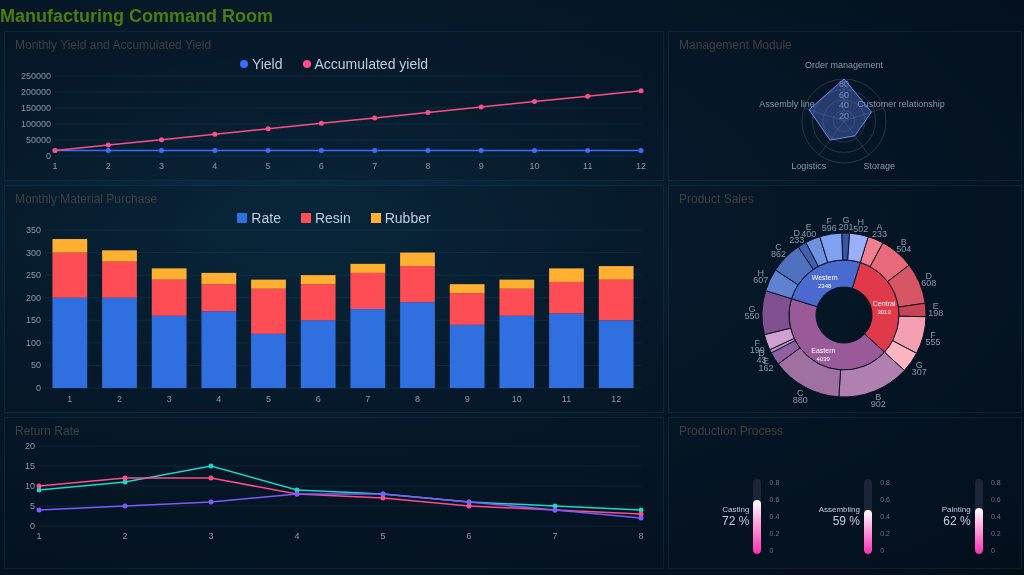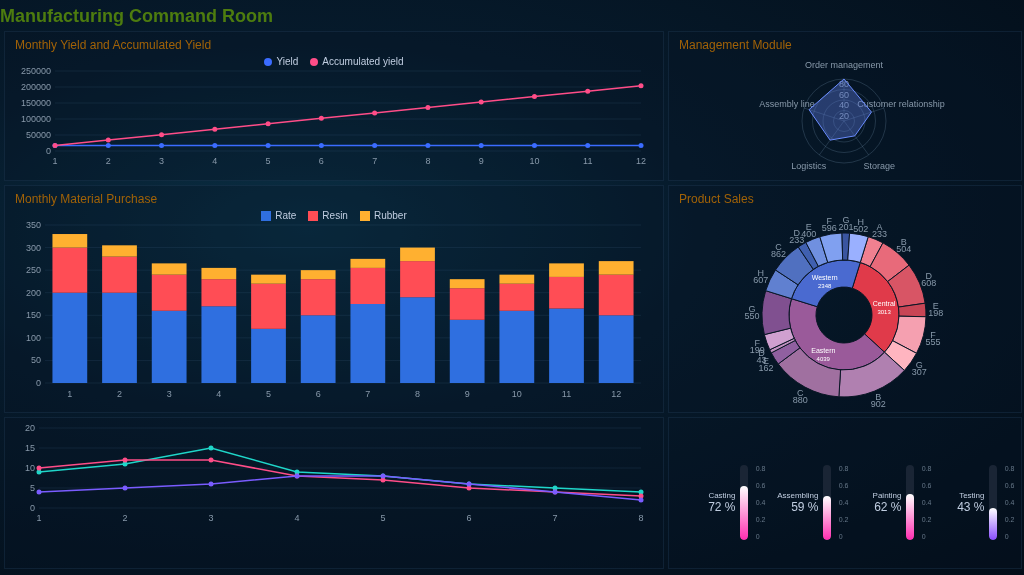--- a/index.html
+++ b/index.html
@@ -7,22 +7,22 @@
   width: 1024px; height: 575px;
   background: radial-gradient(ellipse at 30% 40%, #0a3045 0%, #061a2b 40%, #030d18 100%);
   font-family: Arial, sans-serif;
   color: #c0cde0;
   overflow: hidden;
   font-size: 11px;
 }
 .header { padding: 6px 0 4px; font-size: 18px; color: #4d7c0f; font-weight: 700; }
 .grid { display: grid; grid-template-columns: 660px 354px; grid-template-rows: 150px 228px 152px; gap: 4px; padding: 0 4px; }
 .panel { background: rgba(5,20,35,0.3); border: 1px solid rgba(40,70,100,0.3); padding: 6px 10px; position: relative; }
-.panel-title { font-size: 12px; color: #a16207; margin-bottom: 4px; }
-.legend { display: flex; justify-content: center; gap: 12px; font-size: 10px; }
+.panel-title { font-size: 12px; color: #404040; margin-bottom: 4px; }
+.legend { display: flex; justify-content: center; gap: 20px; font-size: 14px; }
 .legend-item { display: flex; align-items: center; gap: 4px; }
 .lgdot { width: 8px; height: 8px; border-radius: 50%; display: inline-block; }
 .lgsq { width: 10px; height: 10px; display: inline-block; }
 svg { display: block; }
 .axis-label { fill: #8899aa; font-size: 9px; }
 .grid-line { stroke: rgba(80,120,160,0.15); stroke-width: 1; }
 .gauge-row { display: flex; justify-content: space-around; align-items: flex-end; height: 110px; margin-top: 6px; }
 .gauge { display: flex; flex-direction: column; align-items: center; position: relative; }
 .gauge-bar { width: 8px; height: 75px; background: #1a2535; border-radius: 4px; position: relative; overflow: hidden; }
 .gauge-fill { position: absolute; bottom: 0; width: 100%; border-radius: 4px; }
@@ -279,20 +279,21 @@
         <path d="M162.9982990842211,23.02443538807573 A82,82 0 0 1 170.5996874185029,23.191421593973033 L168.75588790265437,50.12839253254289 A55,55 0 0 0 163.65739572722146,50.01638958956299 Z" fill="#3a55a0" stroke="#0a1625" stroke-width="1"></path>
         <text x="167.02055528324559" y="13.022190957017528" text-anchor="middle" class="axis-label" font-size="7">G</text>
         <text x="167.02055528324559" y="20.02219095701753" text-anchor="middle" class="axis-label" font-size="6">201</text>
         <path d="M170.5996874185029,23.191421593973033 A82,82 0 0 1 189.2326569462298,26.662407891700298 L181.25361136637366,52.45649309809166 A55,55 0 0 0 168.75588790265437,50.12839253254289 Z" fill="#9ab0ff" stroke="#0a1625" stroke-width="1"></path>
         <text x="181.84811135028878" y="14.555867277483003" text-anchor="middle" class="axis-label" font-size="7">H</text>
         <text x="181.84811135028878" y="21.555867277483003" text-anchor="middle" class="axis-label" font-size="6">502</text>
       </svg>
   </div>
 
   <div class="panel">
+    <div class="panel-title">Return Rate</div>
     <svg id="ret-svg" width="636" height="100">
         <line x1="24" x2="626" y1="84" y2="84" class="grid-line"></line>
         <text x="20" y="87" text-anchor="end" class="axis-label">0</text>
         <line x1="24" x2="626" y1="64" y2="64" class="grid-line"></line>
         <text x="20" y="67" text-anchor="end" class="axis-label">5</text>
         <line x1="24" x2="626" y1="44" y2="44" class="grid-line"></line>
         <text x="20" y="47" text-anchor="end" class="axis-label">10</text>
         <line x1="24" x2="626" y1="24" y2="24" class="grid-line"></line>
         <text x="20" y="27" text-anchor="end" class="axis-label">15</text>
         <line x1="24" x2="626" y1="4" y2="4" class="grid-line"></line>
@@ -329,20 +330,21 @@
         <circle cx="196" cy="60" r="2.5" fill="#7a5cff"></circle>
         <circle cx="282" cy="52" r="2.5" fill="#7a5cff"></circle>
         <circle cx="368" cy="52" r="2.5" fill="#7a5cff"></circle>
         <circle cx="454" cy="60" r="2.5" fill="#7a5cff"></circle>
         <circle cx="540" cy="68" r="2.5" fill="#7a5cff"></circle>
         <circle cx="626" cy="76" r="2.5" fill="#7a5cff"></circle>
       </svg>
   </div>
 
   <div class="panel">
+    <div class="panel-title">Production Process</div>
     <div class="gauge-row" id="gauge-row">
         <div class="gauge">
           <div class="gauge-wrap">
             <div class="gauge-side-label">Casting<br><span class="gauge-pct">72 %</span></div>
             <div class="gauge-bar">
               <div class="gauge-fill" style="height: 72%; background: linear-gradient(to top, rgb(255, 45, 176), rgb(255, 255, 255));"></div>
             </div>
             <div class="gauge-ticks">
               <div>0.8</div>
               <div>0.6</div>
@@ -375,31 +377,16 @@
             </div>
             <div class="gauge-ticks">
               <div>0.8</div>
               <div>0.6</div>
               <div>0.4</div>
               <div>0.2</div>
               <div>0</div>
             </div>
           </div>
         </div>
-        <div class="gauge">
-          <div class="gauge-wrap">
-            <div class="gauge-side-label">Testing<br><span class="gauge-pct">43 %</span></div>
-            <div class="gauge-bar">
-              <div class="gauge-fill" style="height: 43%; background: linear-gradient(to top, rgb(138, 77, 255), rgb(255, 255, 255));"></div>
-            </div>
-            <div class="gauge-ticks">
-              <div>0.8</div>
-              <div>0.6</div>
-              <div>0.4</div>
-              <div>0.2</div>
-              <div>0</div>
-            </div>
-          </div>
-        </div>
       </div>
   </div>
 
 </div>
 
 </body></html>

